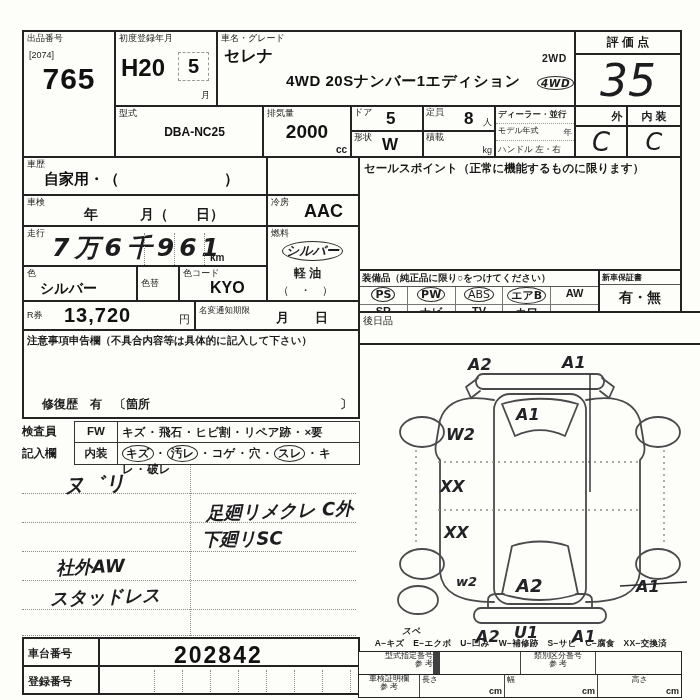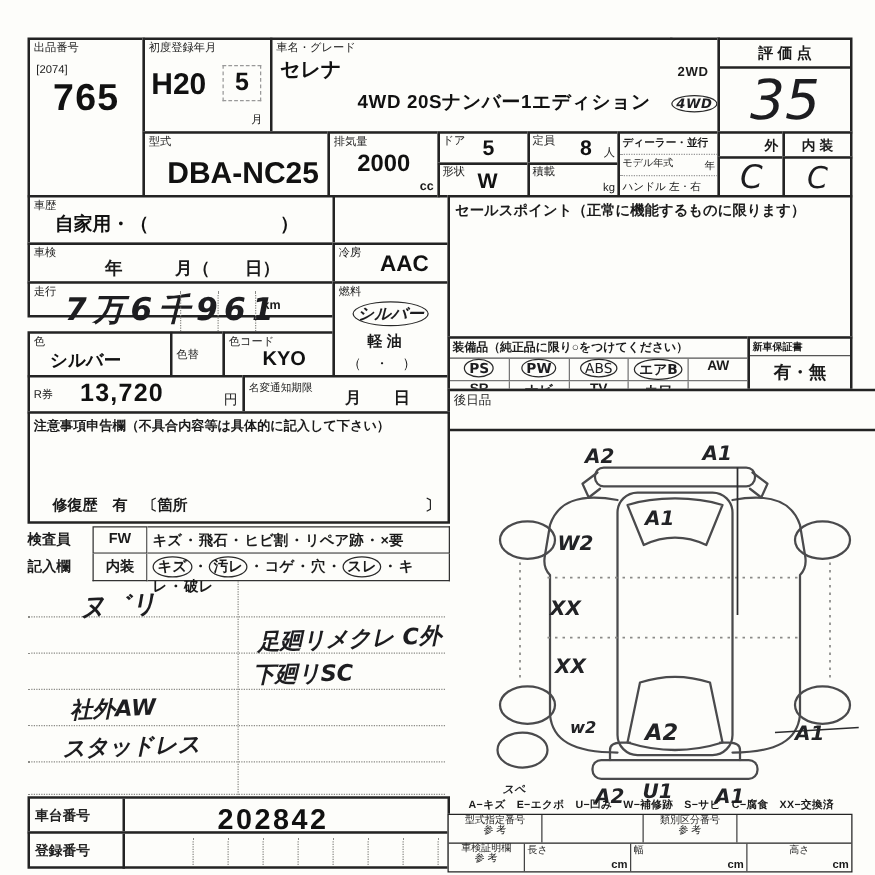--- a/index.html
+++ b/index.html
@@ -48,21 +48,21 @@
     <span class="opts circ hw" style="position:absolute;left:1px;top:44px;">4WD</span>
   </div>
 
   <div class="cell" style="left:574px;top:30px;width:108px;height:77px;">
     <div style="border-bottom:2px solid #232323;text-align:center;font-size:12px;font-weight:bold;padding:2px 0;">評 価 点</div>
     <div class="hw" style="font-size:44px;text-align:center;line-height:52px;">35</div>
   </div>
 
   <div class="cell" style="left:114px;top:105px;width:150px;height:53px;">
     <span class="lbl" style="padding:2px 3px;">型式</span>
-    <span class="val" style="display:block;text-align:center;font-size:24px;margin-top:4px;padding-left:11px;">DBA-NC25</span>
+    <span class="val" style="display:block;text-align:center;font-size:12px;margin-top:4px;padding-left:11px;">DBA-NC25</span>
   </div>
 
   <div class="cell" style="left:262px;top:105px;width:90px;height:53px;">
     <span class="lbl" style="padding:2px 3px;">排気量</span>
     <span class="val" style="display:block;text-align:center;font-size:19px;">2000</span>
     <span style="position:absolute;right:3px;bottom:1px;font-size:10px;font-weight:bold;">cc</span>
   </div>
 
   <div class="cell" style="left:350px;top:105px;width:74px;height:27px;">
     <span class="lbl" style="position:absolute;left:2px;top:1px;">ドア</span>
@@ -105,21 +105,21 @@
   </div>
 
   <div class="cell" style="left:22px;top:156px;width:246px;height:40px;">
     <span class="lbl" style="padding:2px 3px;">車歴</span>
     <span class="val" style="position:absolute;left:20px;top:12px;font-size:15px;">自家用・（　　　　　　　）</span>
   </div>
   <div class="cell" style="left:22px;top:194px;width:246px;height:33px;">
     <span class="lbl" style="padding:2px 3px;">車検</span>
     <span style="position:absolute;left:60px;top:10px;font-size:14px;font-weight:bold;">年　　　月（　　日）</span>
   </div>
-  <div class="cell" style="left:22px;top:225px;width:246px;height:29px;">
+  <div class="cell" style="left:22px;top:225px;width:246px;height:42px;">
     <span class="lbl" style="padding:2px 3px;">走行</span>
     <span class="hw" style="position:absolute;left:28px;top:4px;font-size:25px;font-weight:bold;letter-spacing:5px;">7万6千961</span>
     <span style="position:absolute;left:186px;bottom:2px;font-size:10px;font-weight:bold;">km</span>
     <span class="vdotline" style="left:120px;top:6px;height:32px;"></span>
     <span class="vdotline" style="left:150px;top:6px;height:32px;"></span>
     <span class="vdotline" style="left:180px;top:6px;height:32px;"></span>
   </div>
   <div class="cell" style="left:22px;top:265px;width:116px;height:37px;">
     <span class="lbl" style="padding:2px 3px;">色</span>
     <span class="val" style="position:absolute;left:16px;top:13px;font-size:14px;">シルバー</span>
@@ -290,21 +290,21 @@
       <text x="124" y="294">U1</text>
       <text x="182" y="298">A1</text>
       <text x="12" y="290" font-size="9" font-style="normal">スペ</text>
     </g>
   </svg>
 
   <div class="abs" style="left:360px;top:638px;width:322px;text-align:center;font-size:8.5px;font-weight:bold;letter-spacing:0.3px;">A−キズ　E−エクボ　U−凹み　W−補修跡　S−サビ　C−腐食　XX−交換済</div>
 
   <div class="abs" style="left:358px;top:651px;width:324px;height:47px;border:1.5px solid #232323;box-sizing:border-box;background:#fdfdfa;">
     <div style="display:flex;height:22px;border-bottom:1.5px solid #232323;">
-      <div style="width:74px;border-right:1px solid #404040;text-align:center;">
+      <div style="width:74px;border-right:7px solid #404040;text-align:right;">
         <span class="lbl2">型式指定番号</span>
         <span class="lbl2">参 考</span>
       </div>
       <div style="width:80px;border-right:1px solid #444;"></div>
       <div style="width:74px;border-right:1px solid #444;text-align:center;">
         <span class="lbl2">類別区分番号</span>
         <span class="lbl2">参 考</span>
       </div>
       <div style="flex:1;"></div>
     </div>

